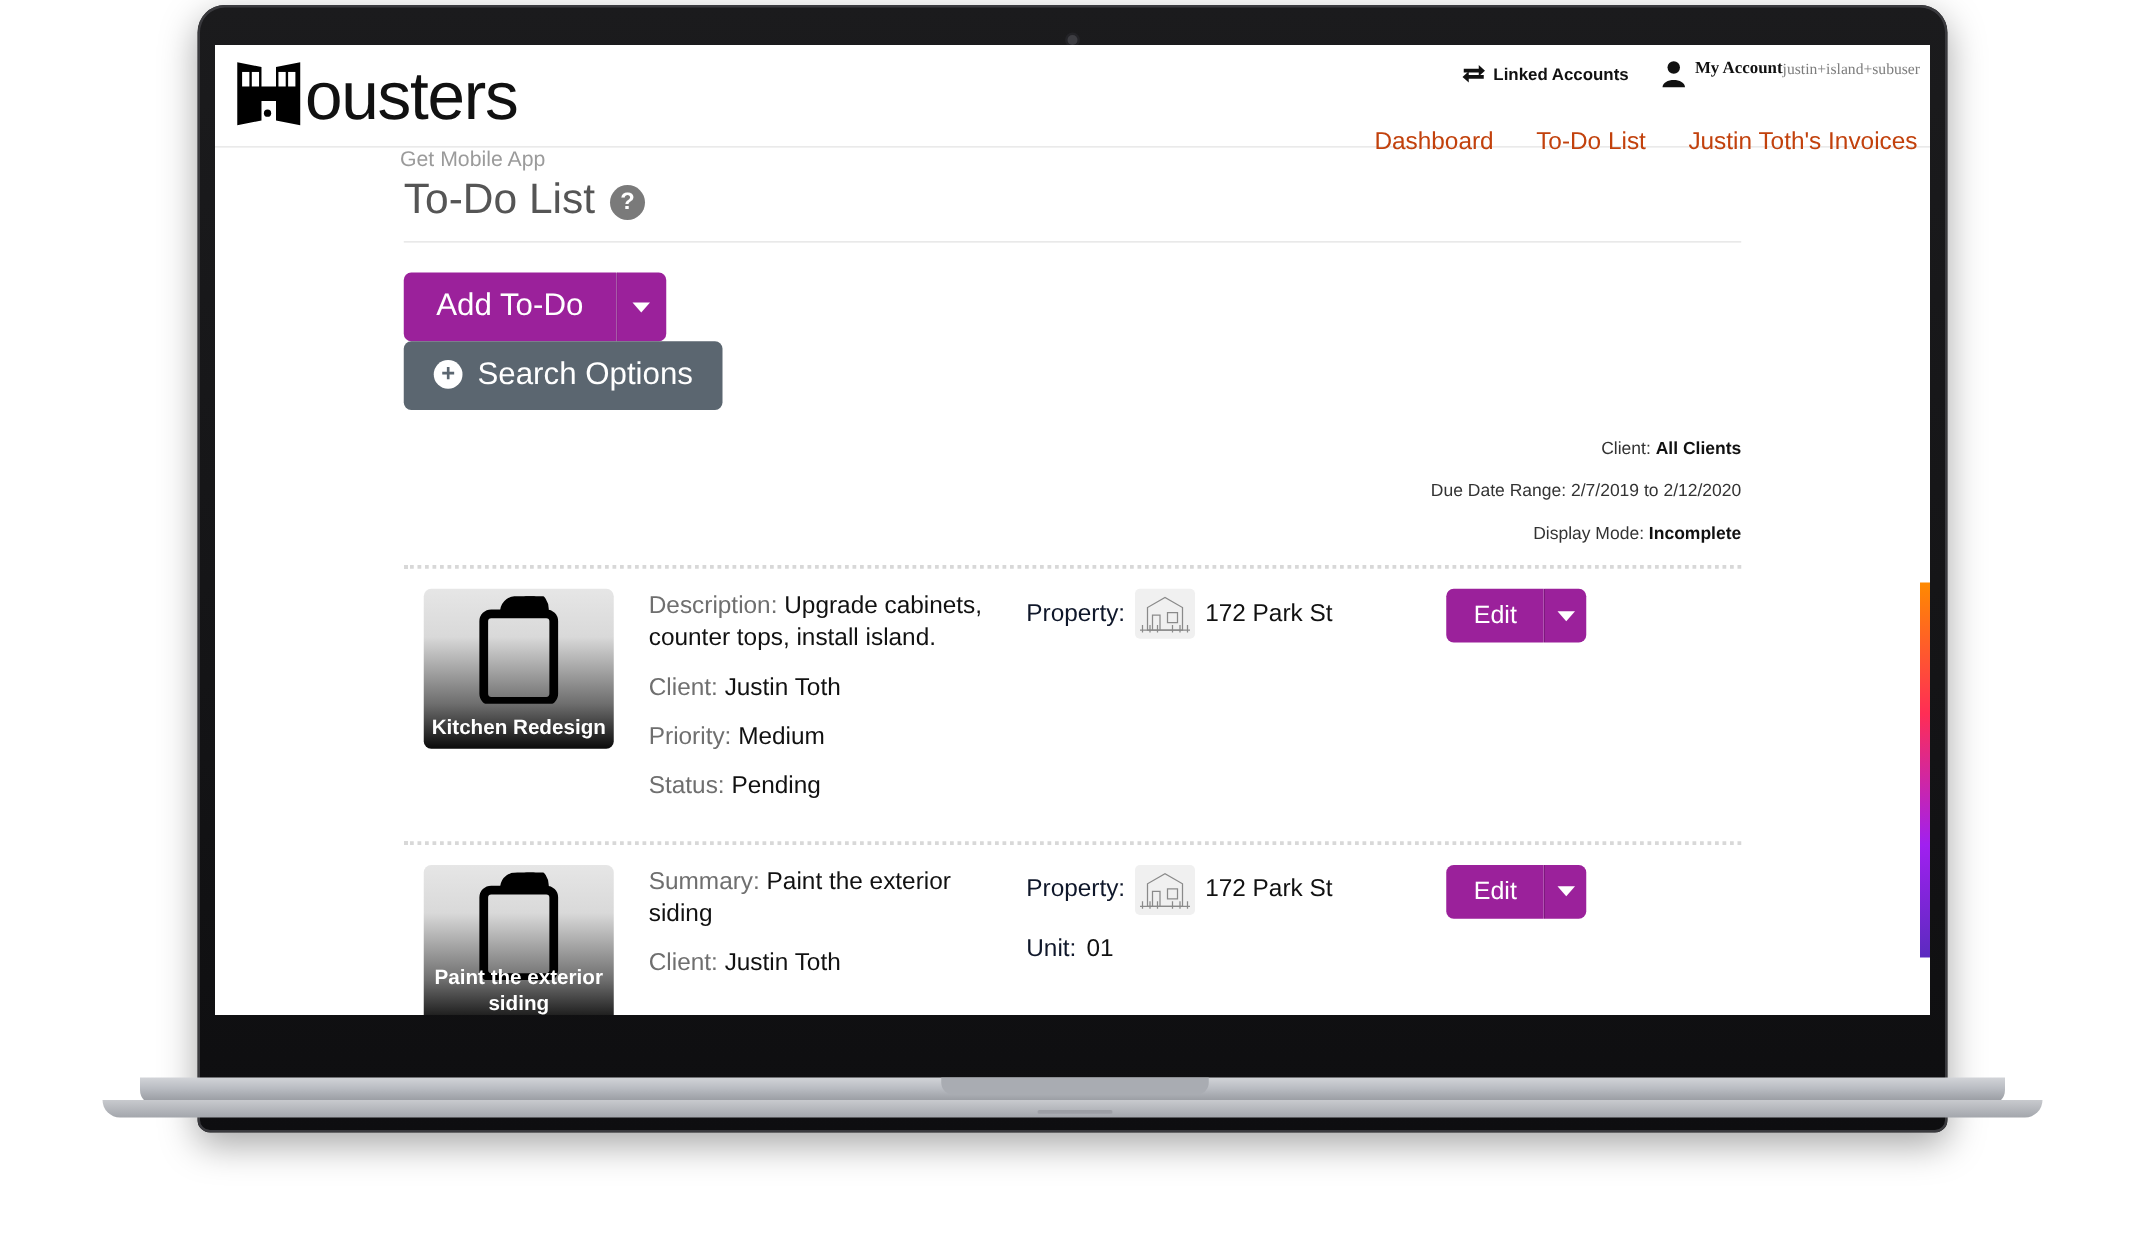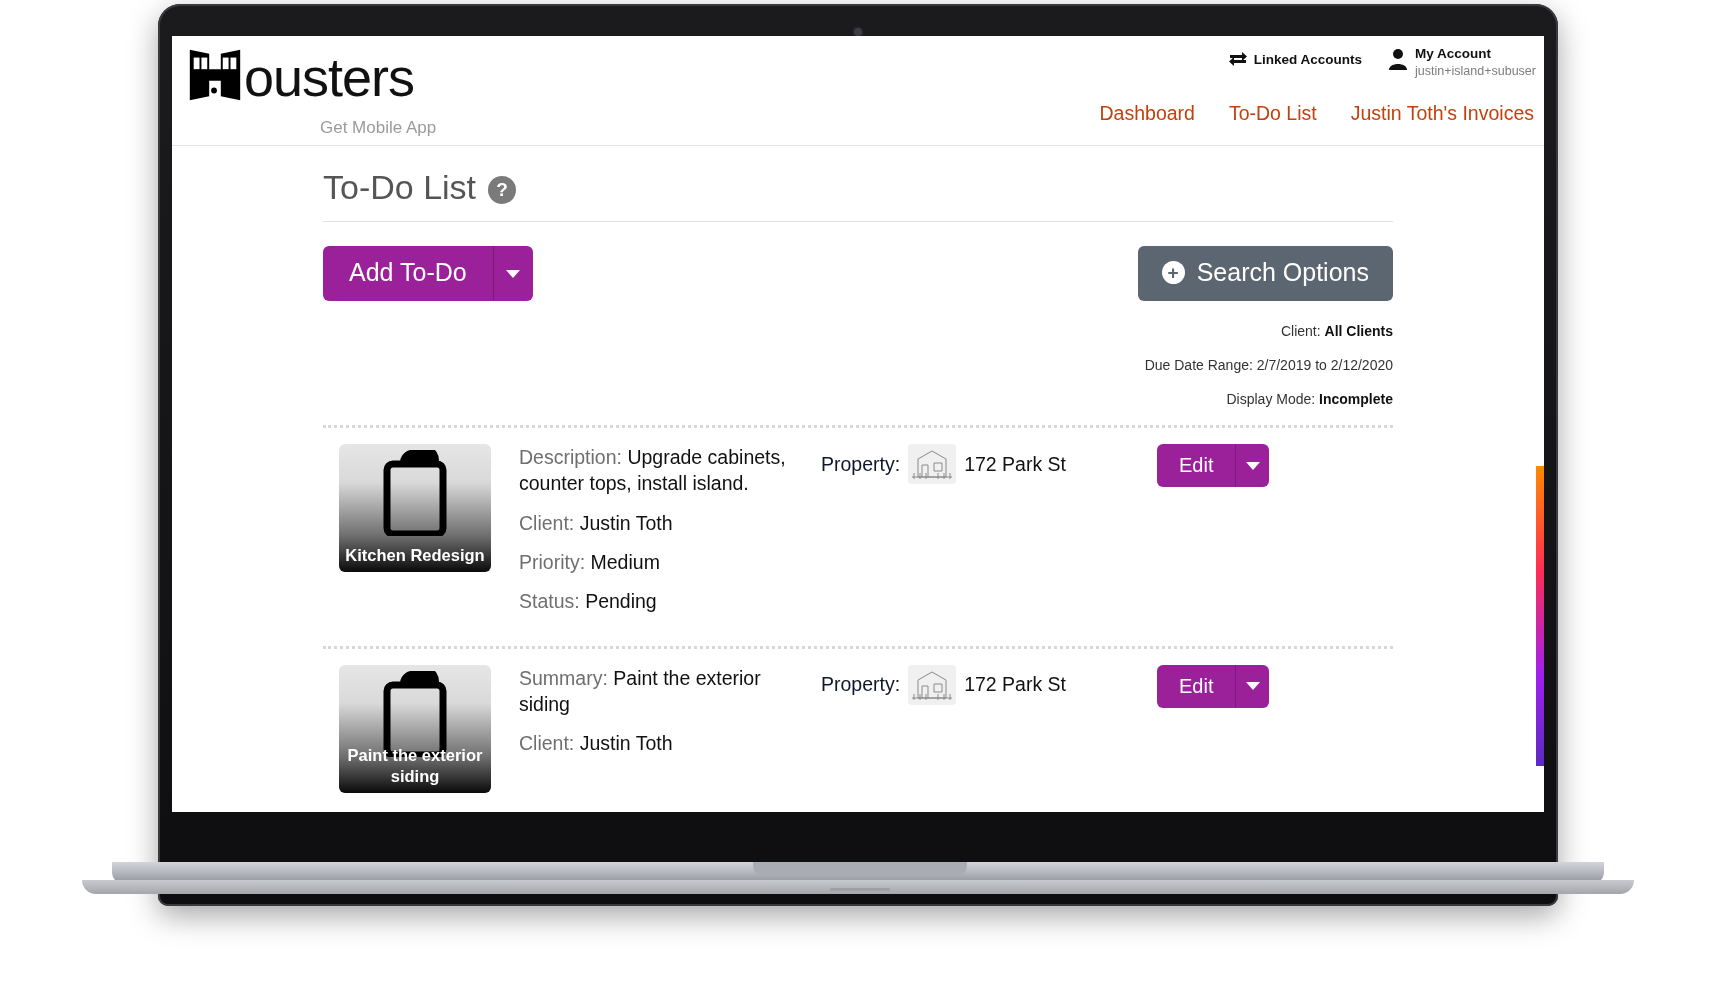--- a/index.html
+++ b/index.html
@@ -61,21 +61,21 @@
     width: 60px; height: 3px; background:#9d9fa5; border-radius:2px;
   }
   
   .color-sliver {
     position:absolute; right:0; top:430px; width:8px; height:300px;
     background: linear-gradient(180deg,#ff8a00 0%,#ff2d55 35%,#a020f0 70%,#5b2bbf 100%);
   }
 
   
   .site-header {
-    position: relative; height: 110px; background:#fff;
+    position: relative; height: 82px; background:#fff;
     border-bottom: 1px solid #e4e4e4;
   }
   .brand {
     position:absolute; left: 12px; top: 8px;
     display:flex; align-items:flex-end;
   }
   .brand-h { width: 62px; height: 62px; display:block; }
   .brand-word {
     font-size: 54px; line-height: 54px; color:#111;
     font-family:"Liberation Sans", sans-serif; letter-spacing:-1px;
@@ -83,42 +83,42 @@
   }
   .mobile-app {
     position:absolute; left: 148px; top: 82px;
     font-size: 17px; color:#9b9b9b;
   }
   .hdr-right { position:absolute; right: 8px; top: 10px; display:flex; align-items:flex-start; gap: 26px; }
   .linked-accounts { display:flex; align-items:center; gap:6px; margin-top:5px; cursor:pointer; }
   .linked-accounts .lbl { font-size: 13.5px; font-weight:bold; color:#111; }
   .my-account { display:flex; align-items:flex-start; gap:7px; cursor:pointer; }
   .avatar-icon { margin-top:2px; }
-  .acct-text { display:flex; flex-direction:column; line-height:1.15; }
+  .acct-text { display:flex; line-height:1.15;font-family:Liberation Serif, serif; }
   .acct-title { font-size: 13.5px; font-weight:bold; color:#111; }
   .acct-user { font-size: 12.5px; color:#7d7d7d; margin-top:2px; }
 
   .nav { position:absolute; right: 10px; top: 66px; display:flex; gap: 34px; }
   .nav a {
     font-size: 19.5px; color:#c2410c; text-decoration:none; cursor:pointer;
   }
 
   .page-body { background:#fff; padding: 0 0 0 0; }
   .container { margin: 0 auto; width: 1070px; padding-top: 22px; }
 
   .page-title-row { display:flex; align-items:center; gap:12px; padding-bottom: 14px; }
   .page-title { font-size: 34px; color:#555; font-weight:normal; }
   .help-badge {
     width: 28px; height: 28px; border-radius:50%; background:#7a7a7a; color:#fff;
     font-size: 19px; font-weight:bold; display:flex; align-items:center; justify-content:center;
     cursor:pointer; margin-top:5px;
   }
   .title-rule { border-top: 1px solid #e2e2e2; }
 
-  .toolbar { display:flex; align-items:flex-start; justify-content:space-between; padding-top: 24px; }
+  .toolbar { display:flex; align-items:flex-start; justify-content:space-between; padding-top: 24px; flex-direction: column; }
   .btn-group { display:flex; }
   .btn-purple {
     background:#9b219b; color:#fff; border:none;
     font-size: 25px; padding: 12px 26px 14px; cursor:pointer;
     border-radius: 6px 0 0 6px; font-family:"Liberation Sans", sans-serif;
   }
   .btn-caret {
     background:#9b219b; color:#fff; border:none; border-left:1px solid #7e197e;
     width: 40px; cursor:pointer; border-radius: 0 6px 6px 0;
     display:flex; align-items:center; justify-content:center;
@@ -360,20 +360,24 @@
                       <path d="M8 30 V12 L22 4 L36 12 V30 Z"></path>
                       <path d="M12 30 V18 h6 v12"></path>
                       <path d="M24 16 h8 v8 h-8 z"></path>
                       <path d="M2 30 h40"></path>
                       <path d="M4 26 v6 M10 26 v6 M16 26 v6 M28 26 v6 M34 26 v6 M40 26 v6"></path>
                     </g>
                   </svg>
                 </span>
                 <span>172 Park St</span>
               </div>
+              <div class="p-line">
+                <span class="lab">Unit:</span>
+                <span>01</span>
+              </div>
 
             </div>
 
             <div class="action-cell">
               <button class="btn-edit">Edit</button>
               <button class="btn-edit-caret">
                 <span class="caret-tri"></span>
               </button>
             </div>
           </div>

